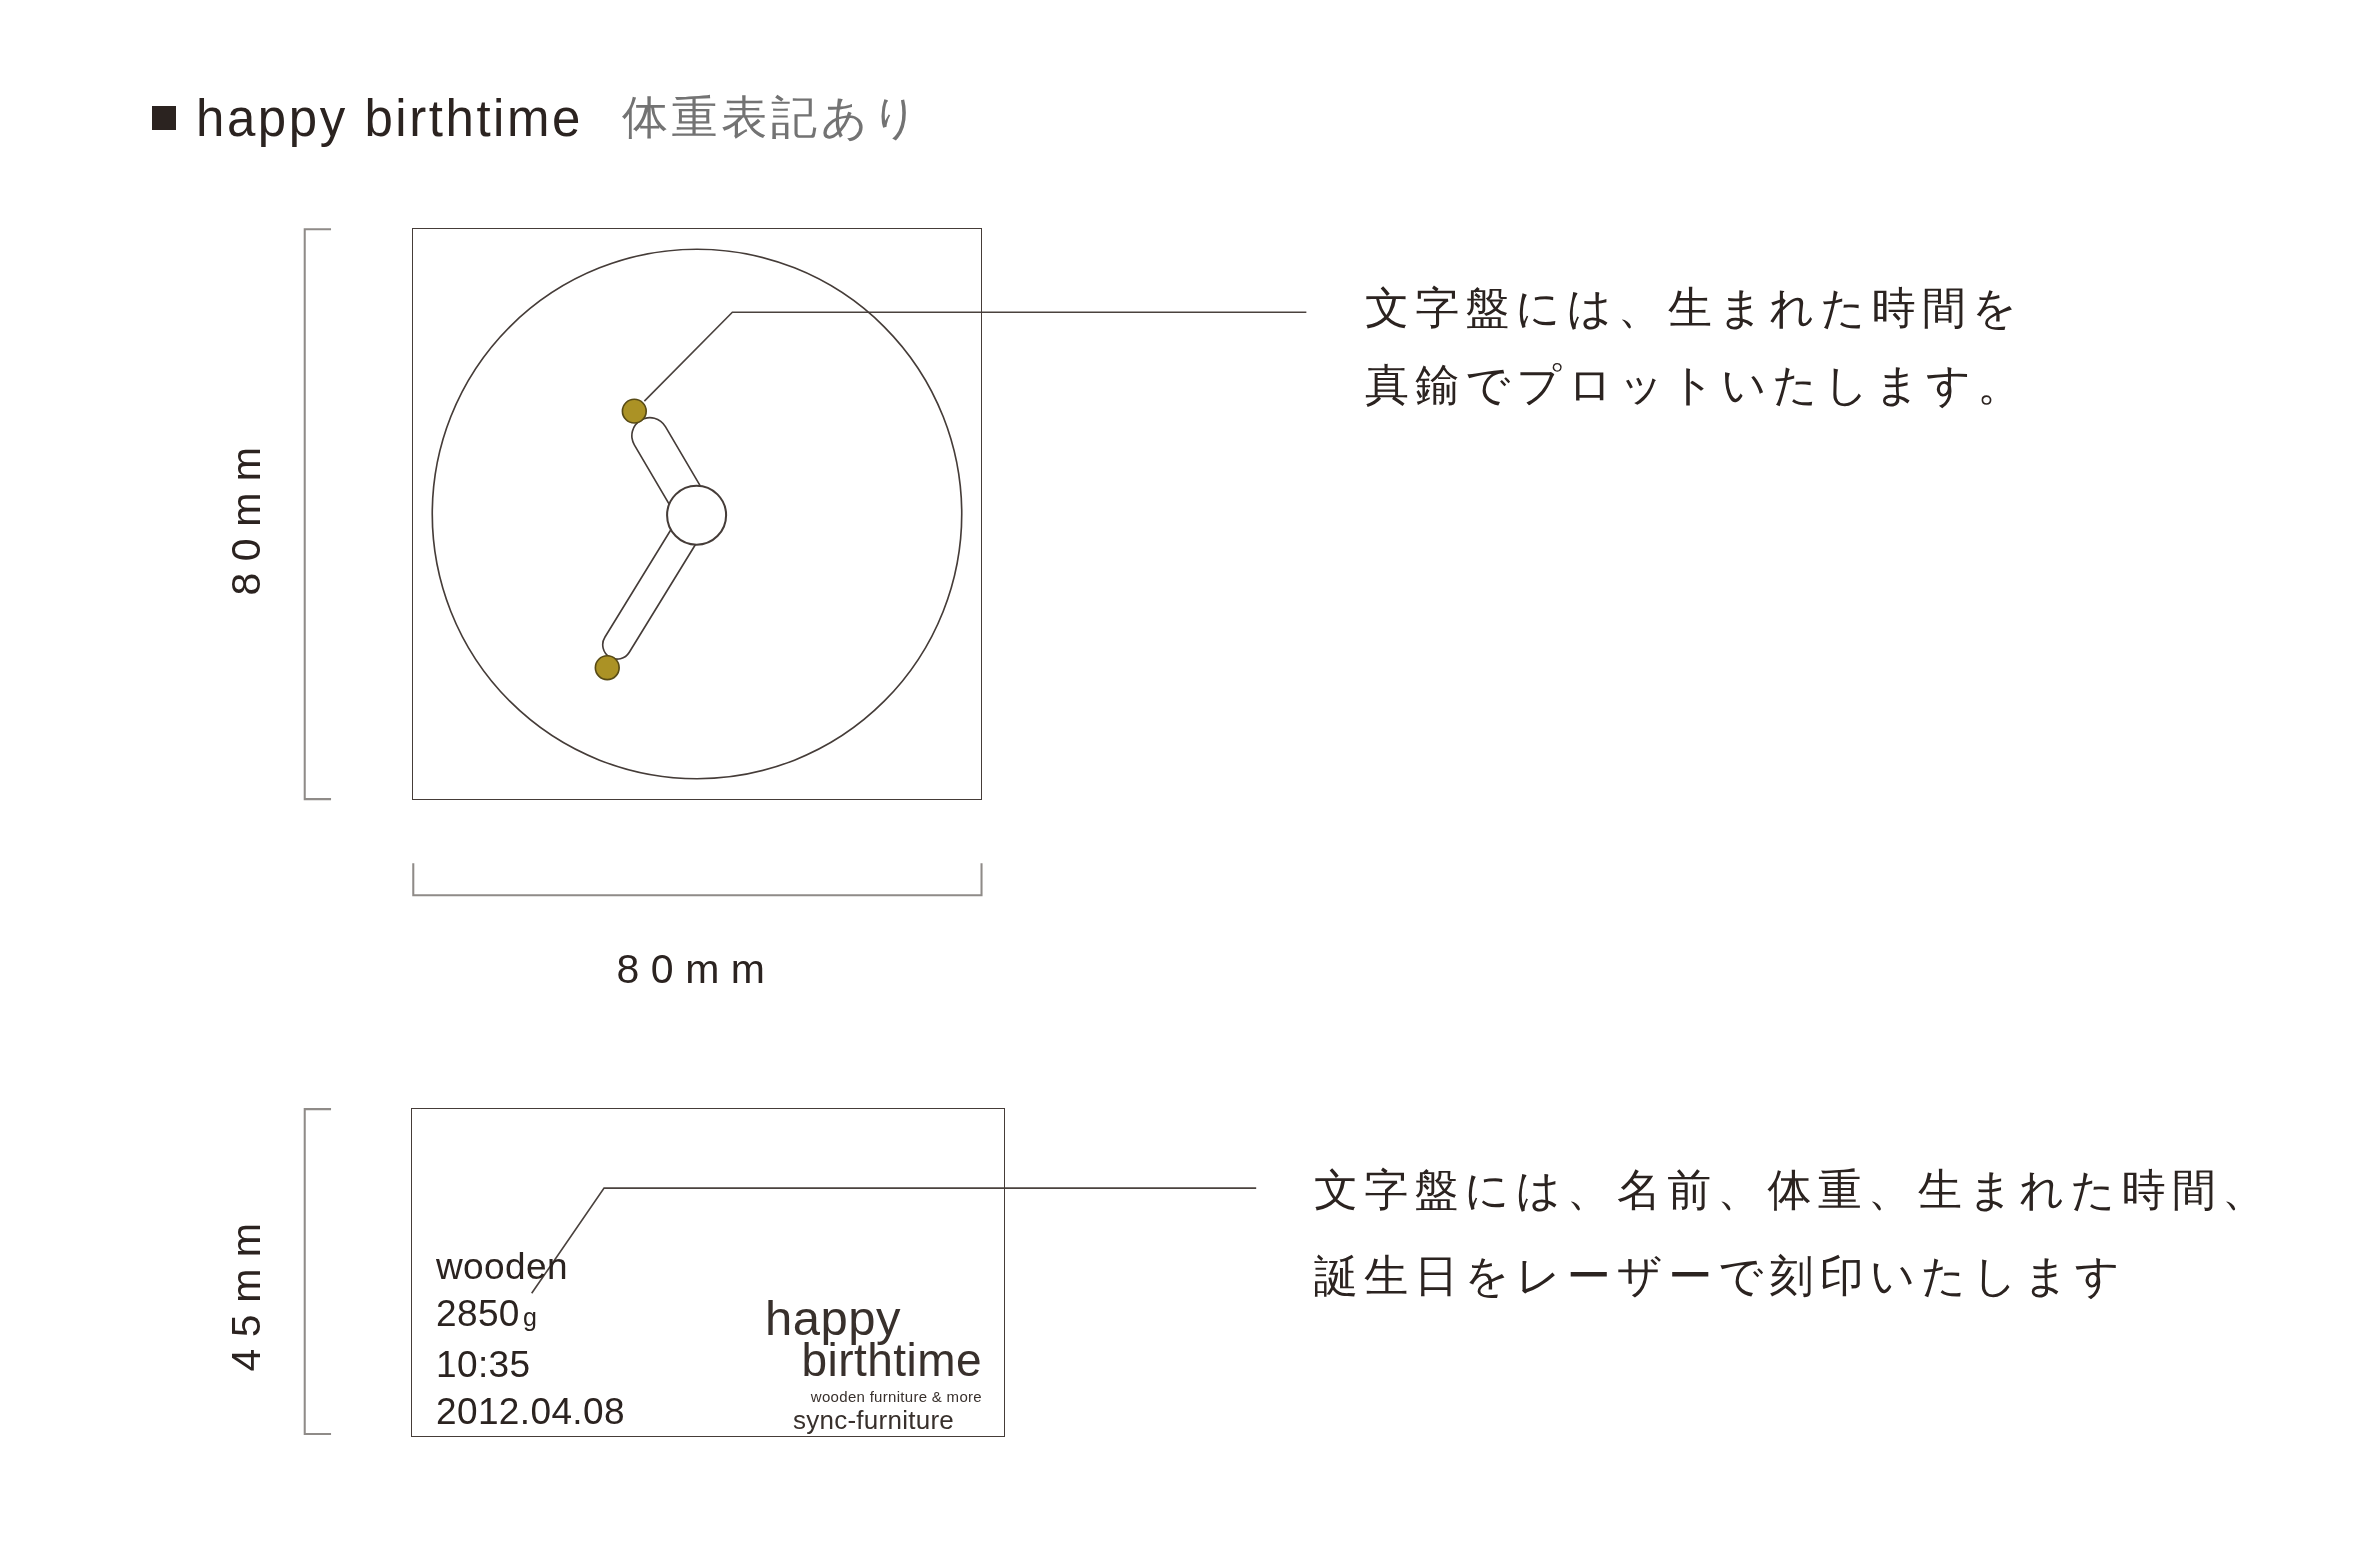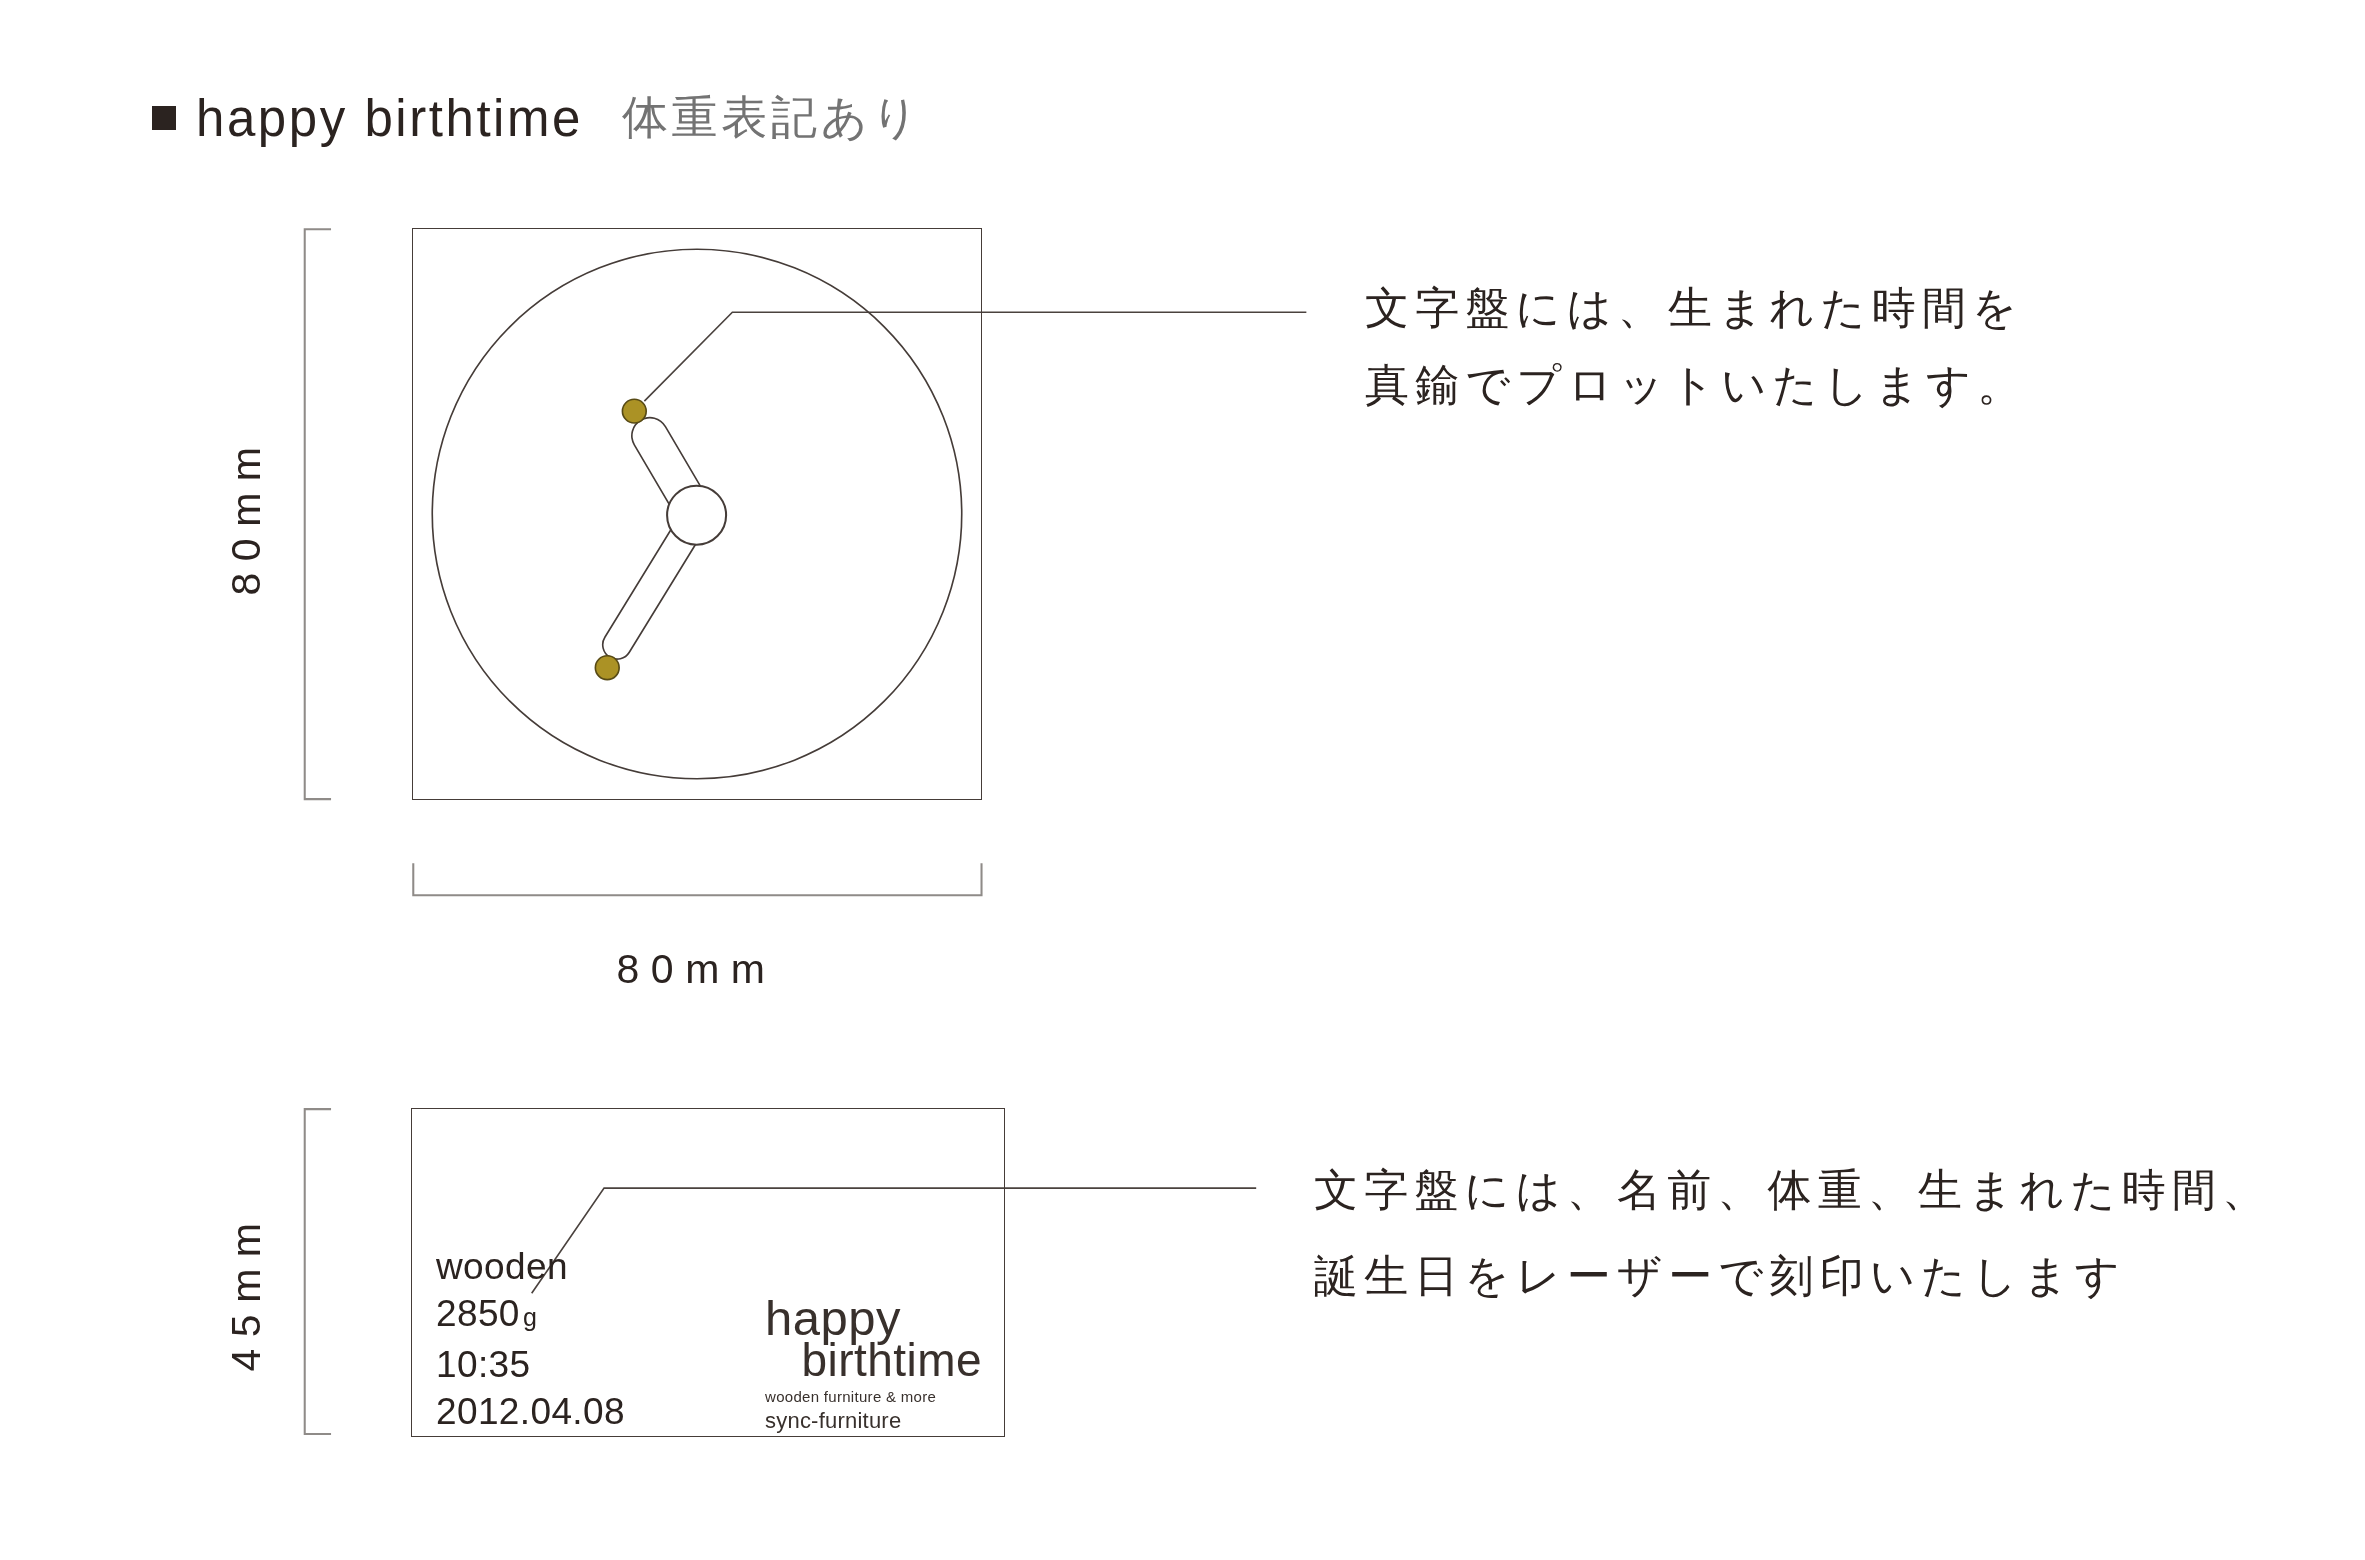--- a/index.html
+++ b/index.html
@@ -74,22 +74,22 @@
     font-size:37px;color:#2b2320;line-height:47px;letter-spacing:0.01em;
   }
   .engraving .unit{font-size:25px;margin-left:3.3px;}
   
   .logo{
     position:absolute;left:765px;top:1289px;width:217px;
     color:#38302c;
   }
   .logo .l1{font-size:49px;font-weight:200;line-height:43px;text-align:left;letter-spacing:0.01em;}
   .logo .l2{font-size:46px;font-weight:200;line-height:41px;text-align:right;letter-spacing:0.01em;}
-  .logo .tagline{font-size:15px;font-weight:300;margin-top:7.4px;letter-spacing:0.02em;}
-  .logo .brand{font-size:22px;font-weight:300;text-align:left;line-height:31px;letter-spacing:0.01em;}
+  .logo .tagline{font-size:15px;font-weight:300;text-align:right;margin-top:7.4px;letter-spacing:0.02em;}
+  .logo .brand{font-size:26px;font-weight:300;text-align:center;line-height:31px;letter-spacing:0.01em;}
 </style>
 </head>
 <body>
 
 <div class="page">
 
   <div class="title">
     <span class="bullet"></span>
     <span class="en">happy birthtime</span>
     <span class="ja">体重表記あり</span>

